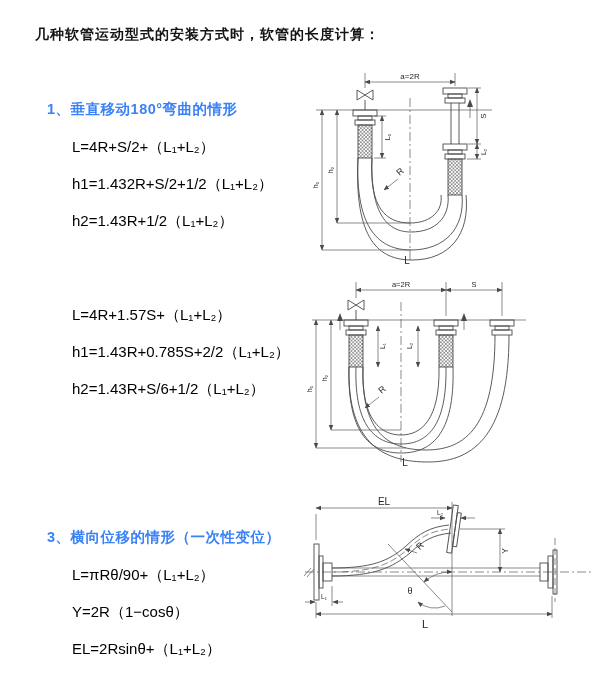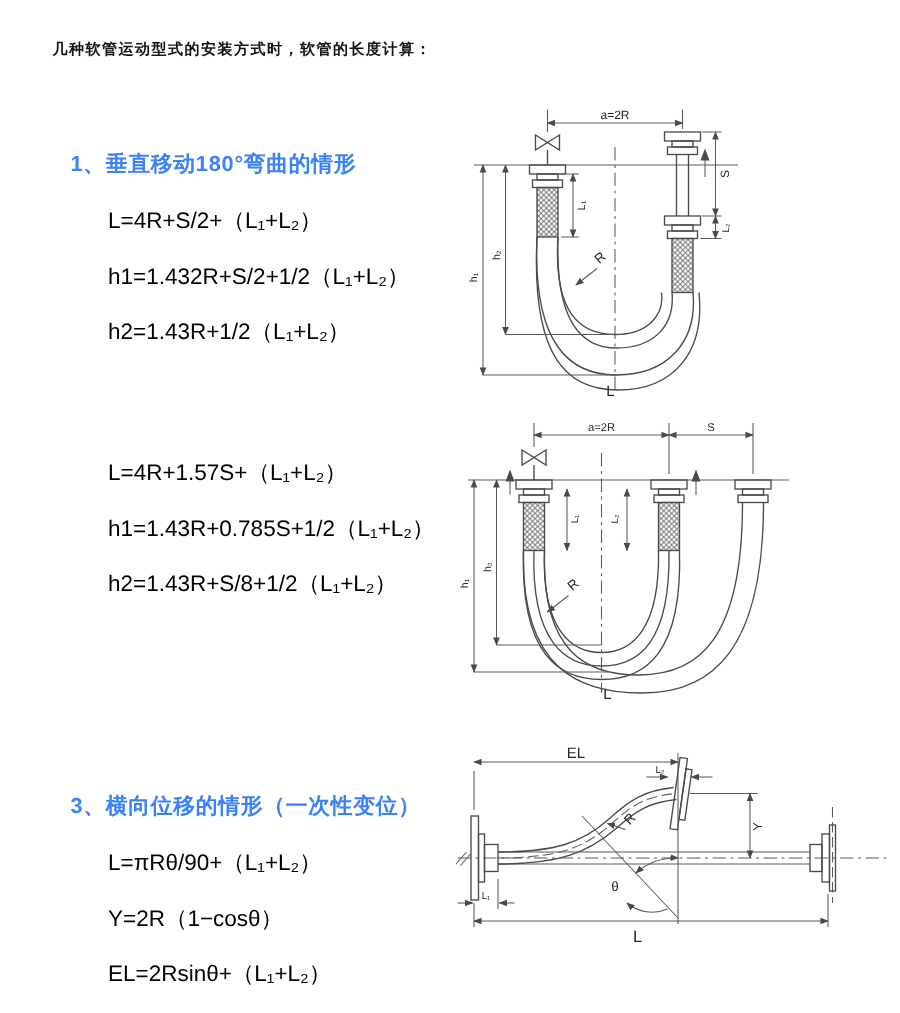--- a/index.html
+++ b/index.html
@@ -2,21 +2,21 @@
 <html><head>
 <meta charset="utf-8">
 <style>
   html,body{margin:0;padding:0;}
   body{
     width:600px;height:675px;background:#ffffff;position:relative;overflow:hidden;
     font-family:"Liberation Sans","DejaVu Sans",sans-serif;color:#1c1c1c;
   }
   .sheet{position:absolute;inset:0;background:#fff;}
   .page-title{
-    position:absolute;left:35px;top:26px;font-size:10px;font-weight:700;
+    position:absolute;left:35px;top:26px;font-size:14px;font-weight:700;
     letter-spacing:1px;color:#151515;white-space:nowrap;
   }
   .section{position:absolute;left:47px;width:285px;}
   #section-1{top:100px;}
   #section-2{top:297px;}
   #section-3{top:528px;}
   .section-heading{font-size:14.5px;font-weight:700;color:#3b82f6;margin:0 0 10px 0;letter-spacing:0.5px;white-space:nowrap;}
   .formula{font-size:15px;height:37px;display:flex;align-items:center;padding-left:25px;color:#000000;white-space:nowrap;}
   .diagram{position:absolute;}
   #diagram-1{left:310px;top:60px;}
@@ -39,22 +39,22 @@
 
   <div class="section" id="section-1">
     <div class="section-heading">1、垂直移动180°弯曲的情形</div>
     <div class="formula">L=4R+S/2+（L₁+L₂）</div>
     <div class="formula">h1=1.432R+S/2+1/2（L₁+L₂）</div>
     <div class="formula">h2=1.43R+1/2（L₁+L₂）</div>
   </div>
 
   <div class="section" id="section-2">
     <div class="formula">L=4R+1.57S+（L₁+L₂）</div>
-    <div class="formula">h1=1.43R+0.785S+1/2（L₁+L₂）</div>
-    <div class="formula">h2=1.43R+S/8+1/2（L₁+L₂）</div>
+    <div class="formula">h1=1.43R+0.785S+2/2（L₁+L₂）</div>
+    <div class="formula">h2=1.43R+S/6+1/2（L₁+L₂）</div>
   </div>
 
   <div class="section" id="section-3">
     <div class="section-heading">3、横向位移的情形（一次性变位）</div>
     <div class="formula">L=πRθ/90+（L₁+L₂）</div>
     <div class="formula">Y=2R（1−cosθ）</div>
     <div class="formula">EL=2Rsinθ+（L₁+L₂）</div>
   </div>
 
   <div class="diagram" id="diagram-1">

